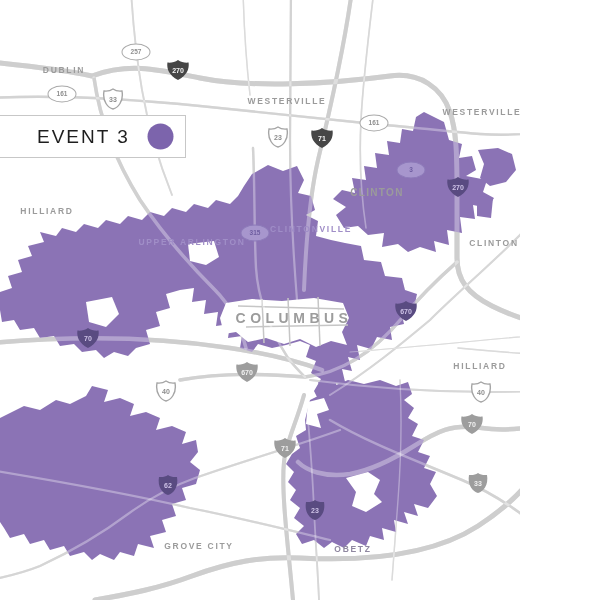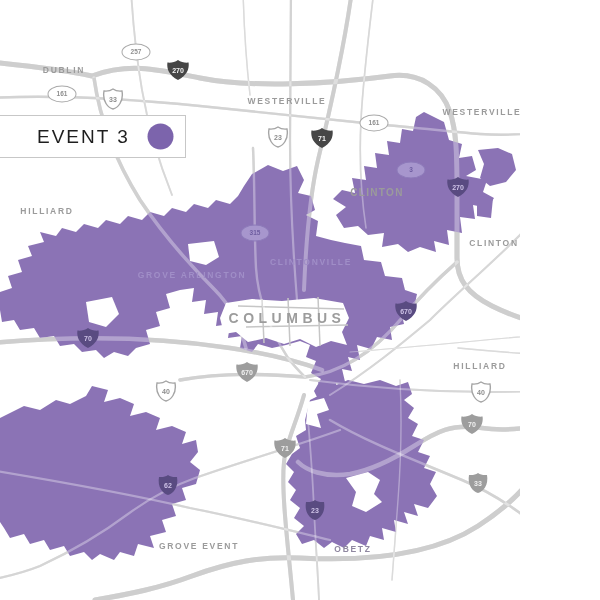--- a/index.html
+++ b/index.html
@@ -3,21 +3,21 @@
 <meta charset="utf-8">
 <style>
   html,body{margin:0;padding:0;background:#fff;}
   #stage{position:relative;width:520px;height:600px;overflow:hidden;background:#ffffff;
          font-family:"Liberation Sans",sans-serif;}
   #map-svg{position:absolute;left:0;top:0;}
   
   .citylab{position:absolute;transform:translate(-50%,-50%);white-space:nowrap;
            font-weight:bold;font-size:8.5px;letter-spacing:1.7px;color:#9b9b9b;}
   .lab-columbus{font-size:14px;letter-spacing:4.5px;color:#9c9c9c;}
-  .lab-region{color:#a08ec7;margin-top:33px;}
+  .lab-region{color:#a08ec7;}
   .lab-small{font-size:10px;letter-spacing:1.3px;}
   .lab-obetz{color:#8f87a0;}
   
   .shield{position:absolute;transform:translate(-50%,-50%);display:flex;
           align-items:center;justify-content:center;}
   .shield svg{position:absolute;left:0;top:0;width:100%;height:100%;}
   .shield span{position:relative;font-weight:bold;font-size:7px;letter-spacing:0;line-height:1;}
   .sh-int{width:24px;height:22px;}
   .sh-us{width:22px;height:22px;}
   .sh-oval{width:27px;height:15px;border-radius:50%;border:1.5px solid #a9a9a9;background:#ffffff;}
@@ -120,27 +120,27 @@
     <path d="M243,-10 C244,30 246,60 250,95" stroke="#ffffff" stroke-width="1.4" stroke-opacity="0.34"></path>
     <path d="M400,380 C402,420 401,460 398,500 C396,530 394,555 392,580" stroke="#ffffff" stroke-width="1.4" stroke-opacity="0.34"></path>
   </g>
       </g>
 </svg>
 
 <div class="citylab" style="left:64px;top:70px;">DUBLIN</div>
 <div class="citylab" style="left:287px;top:101px;">WESTERVILLE</div>
 <div class="citylab" style="left:482px;top:112px;">WESTERVILLE</div>
 <div class="citylab" style="left:47px;top:211px;">HILLIARD</div>
-<div class="citylab lab-region" style="left:192px;top:242px;">GROVE ARLINGTON</div>
+<div class="citylab lab-region" style="left:192px;top:242px;">UPPER ARLINGTON</div>
 <div class="citylab lab-region" style="left:311px;top:229px;">CLINTONVILLE</div>
 <div class="citylab lab-small" style="left:377px;top:192px;">CLINTON</div>
 <div class="citylab" style="left:494px;top:243px;">CLINTON</div>
-<div class="citylab lab-columbus" style="left:287px;top:318px;">COLUMBUS</div>
+<div class="citylab lab-columbus" style="left:294px;top:318px;">COLUMBUS</div>
 <div class="citylab" style="left:480px;top:366px;">HILLIARD</div>
-<div class="citylab" style="left:199px;top:546px;">GROVE EVENT</div>
+<div class="citylab" style="left:199px;top:546px;">GROVE CITY</div>
 <div class="citylab lab-obetz" style="left:353px;top:549px;">OBETZ</div>
 
 <div class="shield sh-oval" style="left:136px;top:52px;">
       <span>257</span>
     </div>
 <div class="shield sh-oval" style="left:62px;top:94px;">
       <span>161</span>
     </div>
 <div class="shield sh-oval" style="left:374px;top:123px;">
       <span>161</span>

